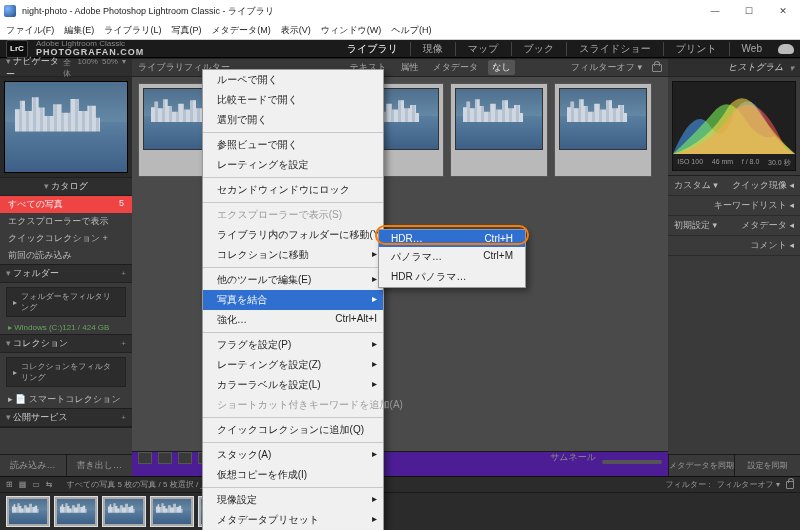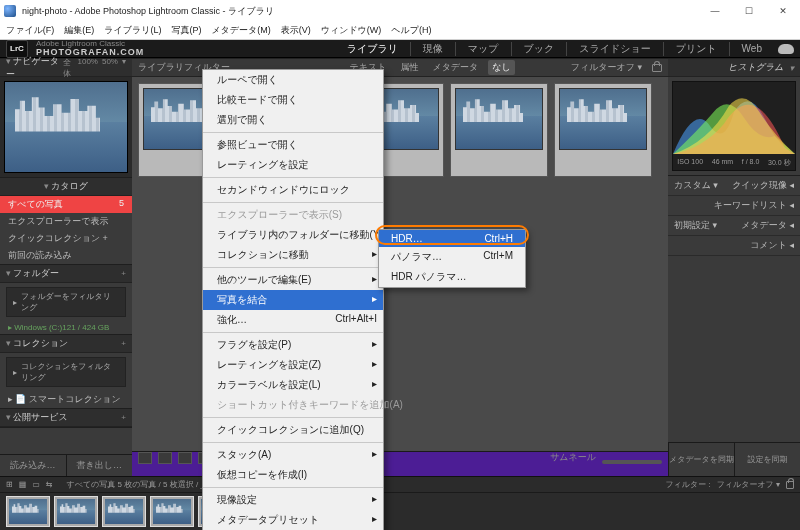--- a/index.html
+++ b/index.html
@@ -61,21 +61,21 @@
   .thumb.sel { background:#b9b9b9; }
   
   .ctool { height:22px; background:#4c1d95; border-top:1px solid #1a1a1a; display:flex; align-items:flex-end; padding:12px 6px; gap:6px; color:#888; font-size:9px;}
   .ctool .sq { width:14px; height:12px; border:1px solid #555; background:#3a3a3a;}
   .ctool .spacer { flex:1; }
   
   .histo { height:90px; background:#1f1f1f; border:1px solid #111; margin:4px; position:relative; overflow:hidden;}
   .histo svg { width:100%; height:72px;}
   .histo .meta { position:absolute; bottom:2px; left:0; right:0; display:flex; justify-content:space-around; font-size:7px; color:#999;}
   .rplist .row { display:flex; justify-content:space-between; padding:3px 6px; font-size:9px; color:#bbb; border-bottom:1px solid #2a2a2a;}
-  .rfoot { margin-top:auto; height:34px; border-top:1px solid #1a1a1a; display:flex; }
+  .rfoot { margin-top:auto; height:22px; border-top:1px solid #1a1a1a; display:flex; }
   .rfoot div { flex:1; display:flex; align-items:center; justify-content:center; font-size:8px; color:#999; border-left:1px solid #1a1a1a;}
   
   .strip { height:54px; background:#2b2b2b; border-top:1px solid #111; display:flex; flex-direction:column;}
   .stripbar { height:16px; display:flex; align-items:center; padding:0 6px; gap:6px; color:#999; font-size:8px; border-bottom:1px solid #1a1a1a;}
   .stripbar .spacer{flex:1;}
   .film { flex:1; display:flex; gap:4px; padding:3px 6px; align-items:center;}
   .ft { width:44px; height:100%; border:1px solid #555; background:#777; position:relative; padding:2px;}
   .ft.sel { border:1px solid #ddd; background:#aaa;}
   .ft .imgw { width:100%; height:100%; overflow:hidden; position:relative;}
   .ft .badge { position:absolute; top:2px; left:2px; width:8px; height:8px; background:#ddd; border:1px solid #333; font-size:6px; display:flex; align-items:center; justify-content:center; color:#222;}

